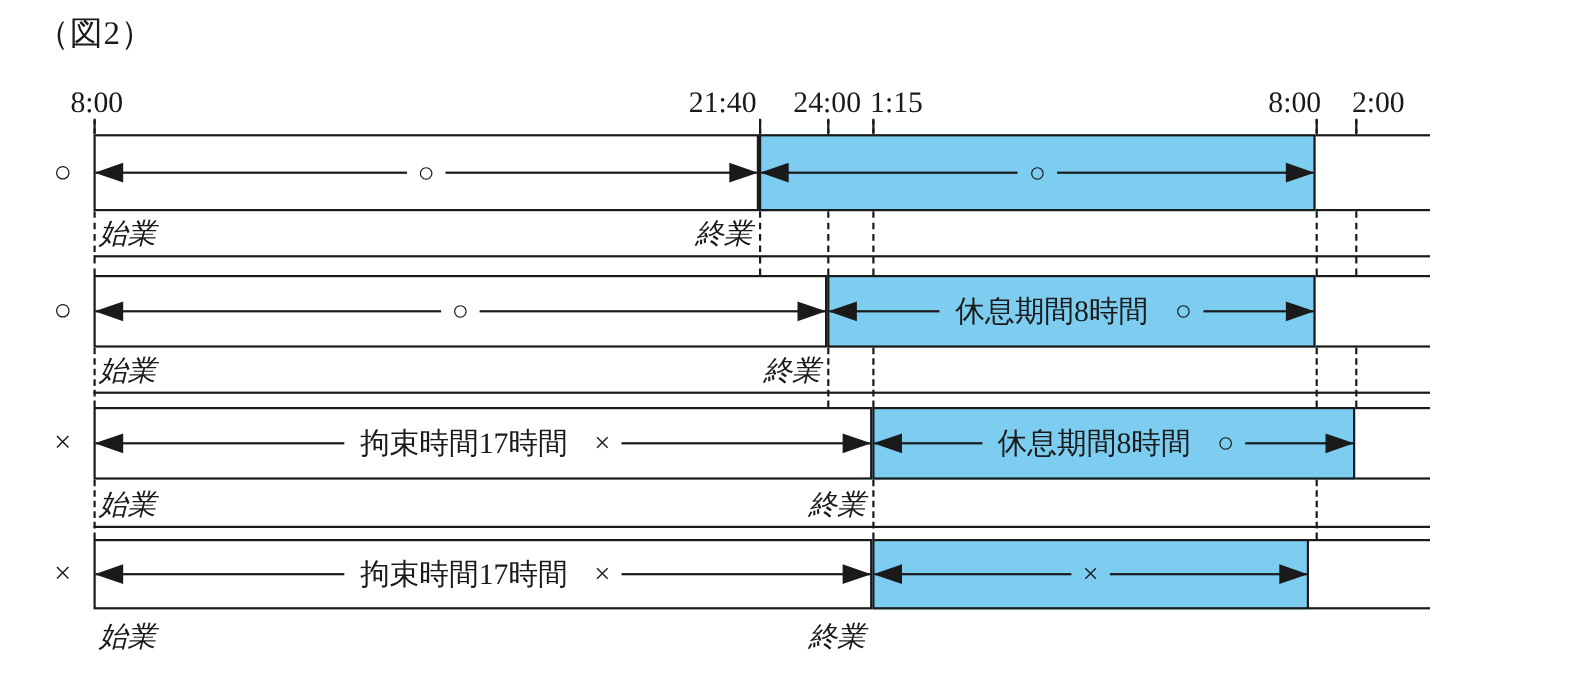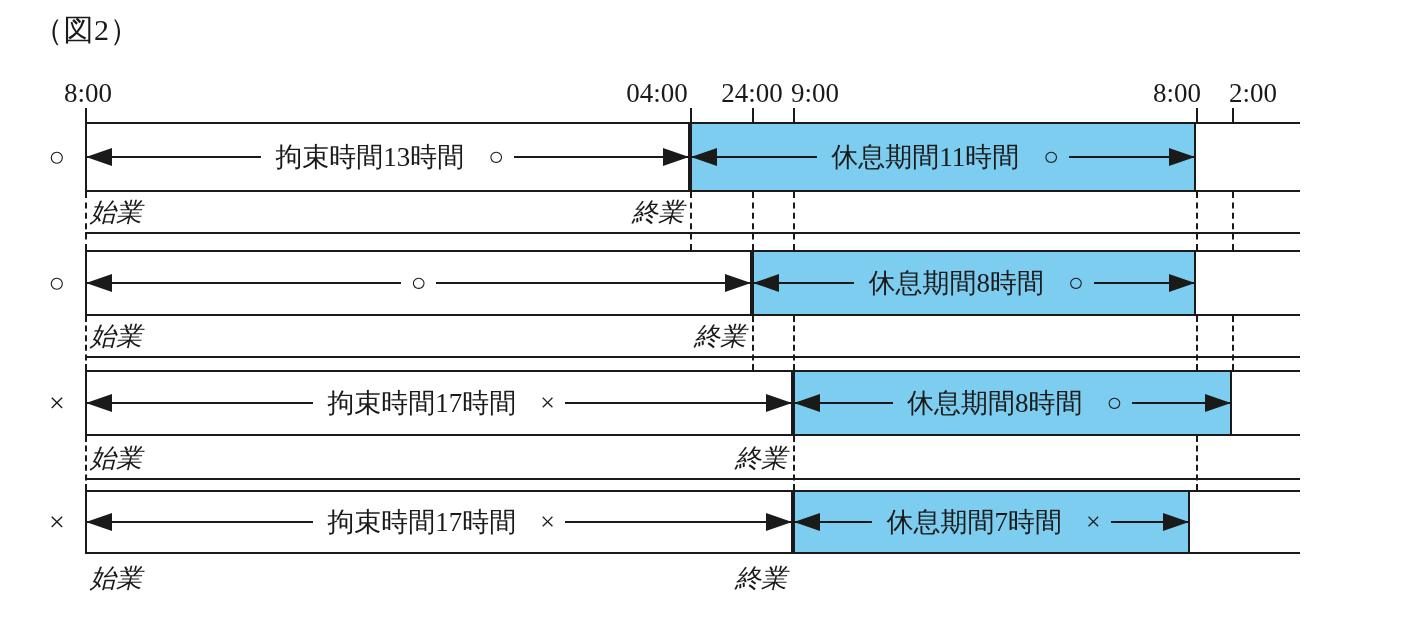--- a/index.html
+++ b/index.html
@@ -138,23 +138,23 @@
 </style>
 </head>
 <body>
 
 <div id="figure">
 
   <div class="fig-title">（図2）</div>
 
   <div id="axis-layer">
       <div class="axis-label" style="left: 88px;">8:00</div>
-      <div class="axis-label" style="left: 657px;">04:00</div>
+      <div class="axis-label" style="left: 657px;">21:40</div>
       <div class="axis-label" style="left: 752px;">24:00</div>
-      <div class="axis-label" style="left: 815px;">9:00</div>
+      <div class="axis-label" style="left: 815px;">1:15</div>
       <div class="axis-label" style="left: 1177px;">8:00</div>
       <div class="axis-label" style="left: 1253px;">2:00</div>
       <div class="axis-tick" style="left: 85px;"></div>
       <div class="axis-tick" style="left: 690px;"></div>
       <div class="axis-tick" style="left: 752px;"></div>
       <div class="axis-tick" style="left: 793px;"></div>
       <div class="axis-tick" style="left: 1196px;"></div>
       <div class="axis-tick" style="left: 1232px;"></div>
     </div>
   <div id="guides-layer">
@@ -177,29 +177,27 @@
       <div class="vguide" style="left: 1196px; top: 436px; height: 54px;"></div>
       <div class="vguide" style="left: 1232px; top: 108px; height: 14px;"></div>
       <div class="vguide" style="left: 1232px; top: 192px; height: 58px;"></div>
       <div class="vguide" style="left: 1232px; top: 316px; height: 54px;"></div>
     </div>
   <div id="rows-layer">
       <div class="row-mark" style="left: 57px; top: 157px;">○</div>
       <div class="bar-work" style="left: 85px; top: 122px; width: 605px; height: 70px;">
         <div class="seg-content">
           <span class="arrow-left"></span>
-          <span class="seg-text">拘束時間13時間</span>
           <span class="seg-mark">○</span>
           <span class="arrow-right"></span>
         </div>
       </div>
       <div class="bar-rest" style="left: 690px; top: 122px; width: 506px; height: 70px; background: rgb(124, 205, 240);">
         <div class="seg-content">
           <span class="arrow-left"></span>
-          <span class="seg-text">休息期間11時間</span>
           <span class="seg-mark">○</span>
           <span class="arrow-right"></span>
         </div>
       </div>
       <div class="hrule" style="left: 1196px; top: 122px; width: 104px;"></div>
       <div class="hrule" style="left: 1196px; top: 190px; width: 104px;"></div>
       <div class="shift-caption" style="left: 90px; top: 200px;">始業</div>
       <div class="shift-caption" style="left: 632px; top: 200px;">終業</div>
       <div class="hrule" style="left: 85px; top: 232px; width: 1215px;"></div>
       <div class="row-mark" style="left: 57px; top: 283px;">○</div>
@@ -250,21 +248,20 @@
         <div class="seg-content">
           <span class="arrow-left"></span>
           <span class="seg-text">拘束時間17時間</span>
           <span class="seg-mark">×</span>
           <span class="arrow-right"></span>
         </div>
       </div>
       <div class="bar-rest" style="left: 793px; top: 490px; width: 397px; height: 64px; background: rgb(124, 205, 240);">
         <div class="seg-content">
           <span class="arrow-left"></span>
-          <span class="seg-text">休息期間7時間</span>
           <span class="seg-mark">×</span>
           <span class="arrow-right"></span>
         </div>
       </div>
       <div class="hrule" style="left: 1190px; top: 490px; width: 110px;"></div>
       <div class="hrule" style="left: 1190px; top: 552px; width: 110px;"></div>
       <div class="shift-caption" style="left: 90px; top: 566px;">始業</div>
       <div class="shift-caption" style="left: 735px; top: 566px;">終業</div>
     </div>
 

